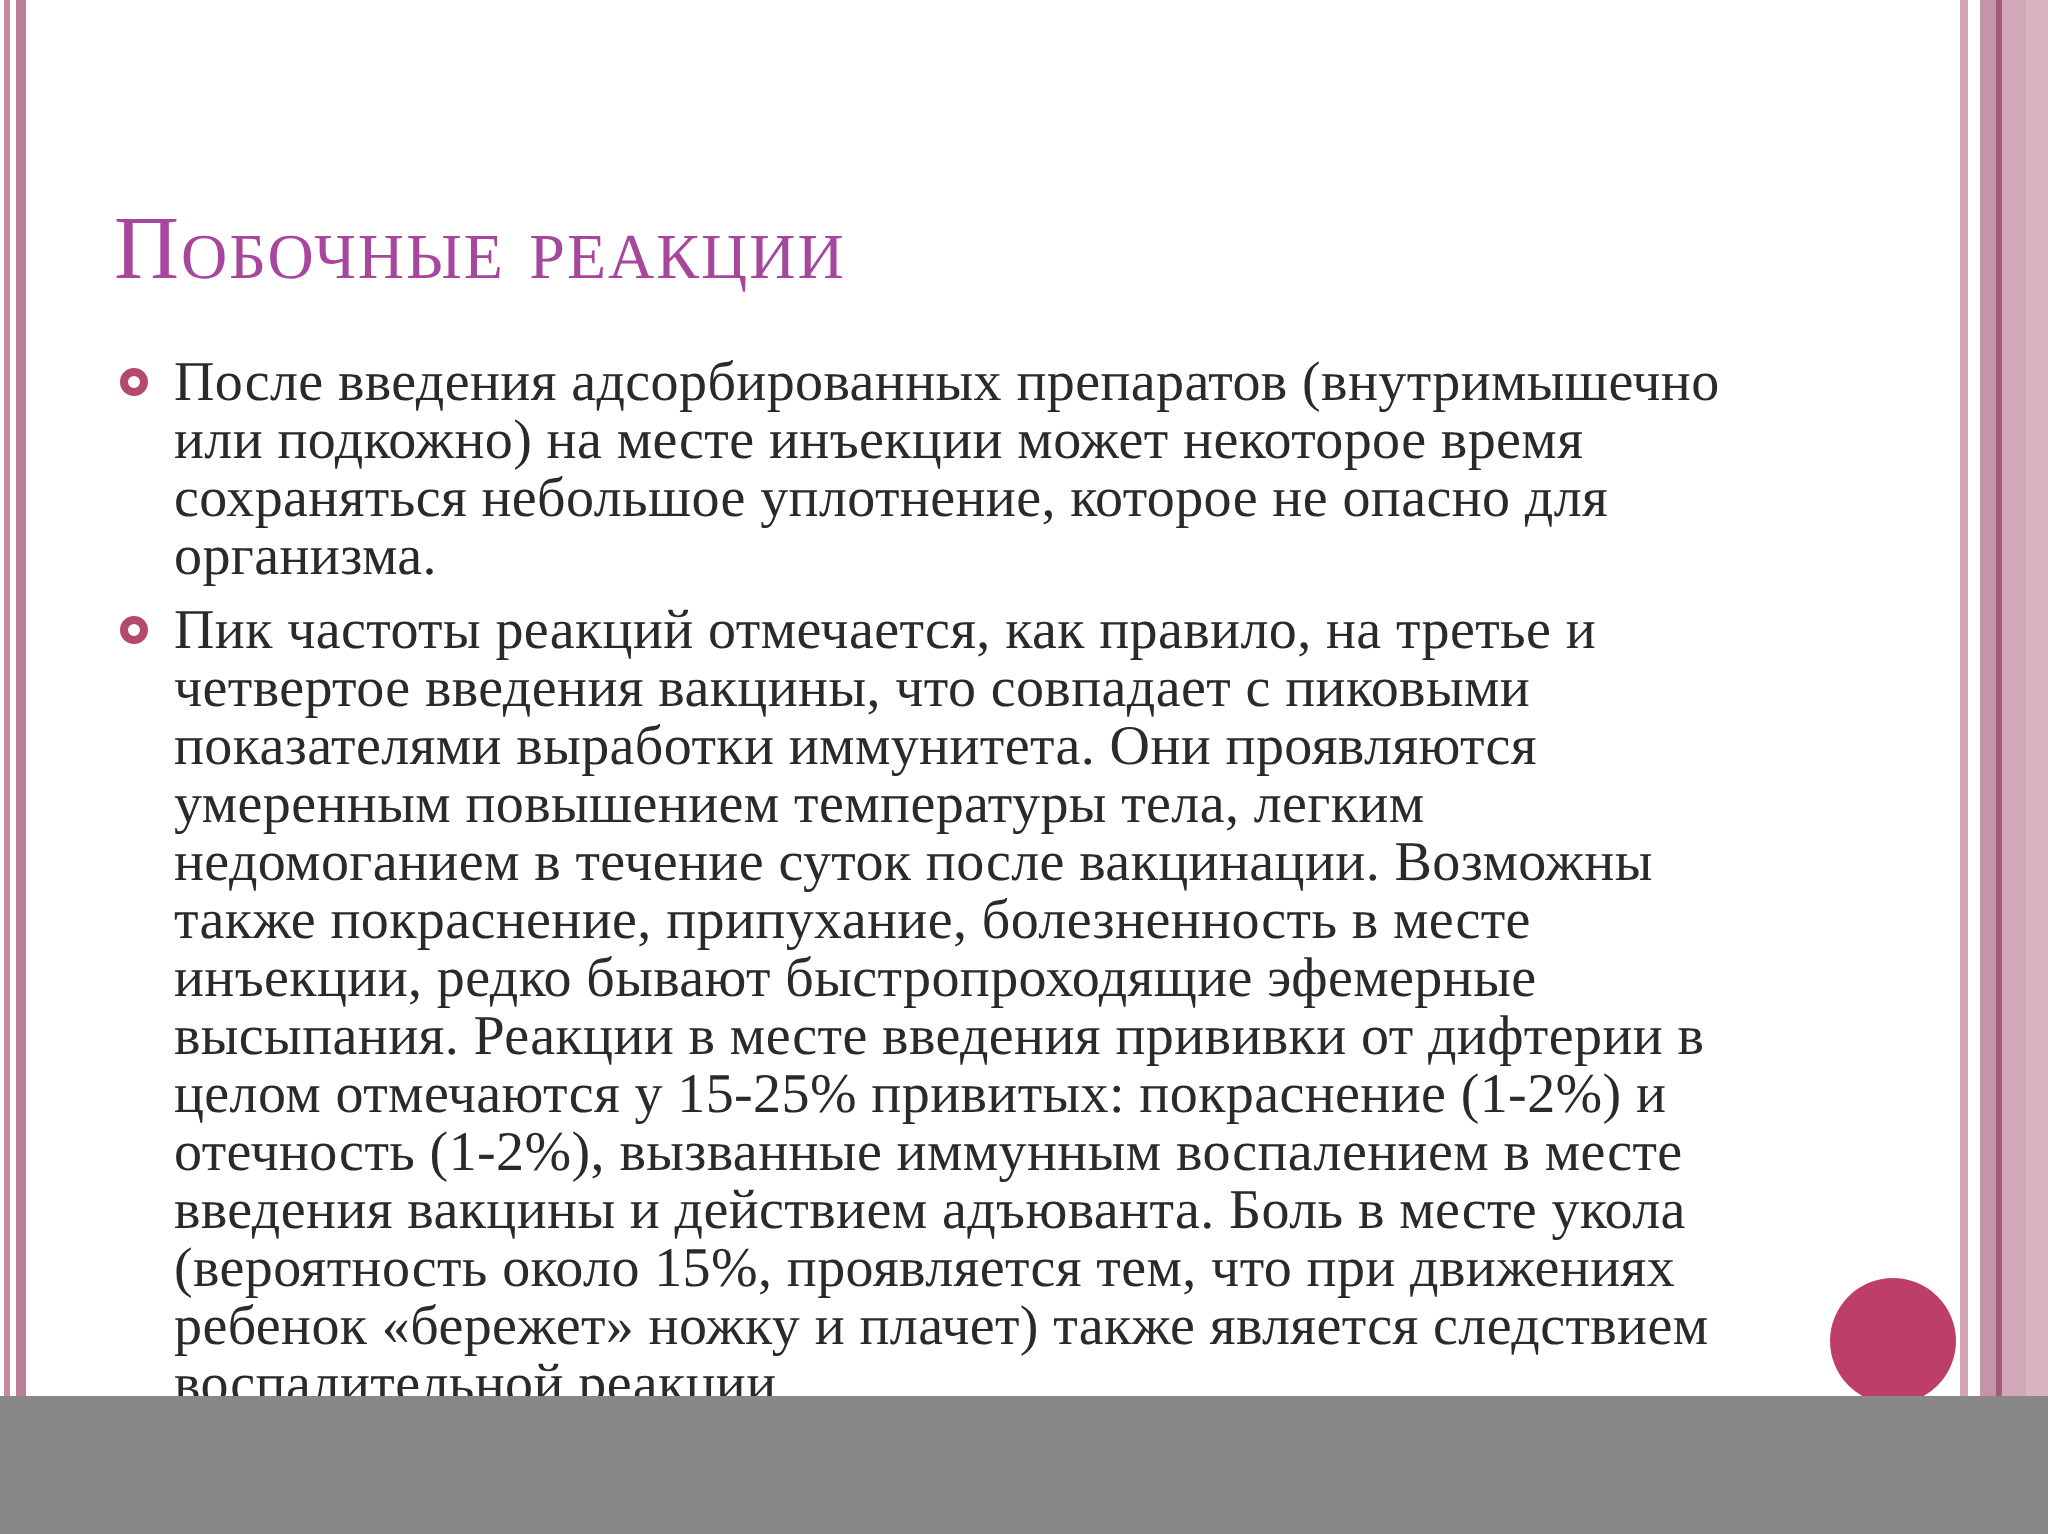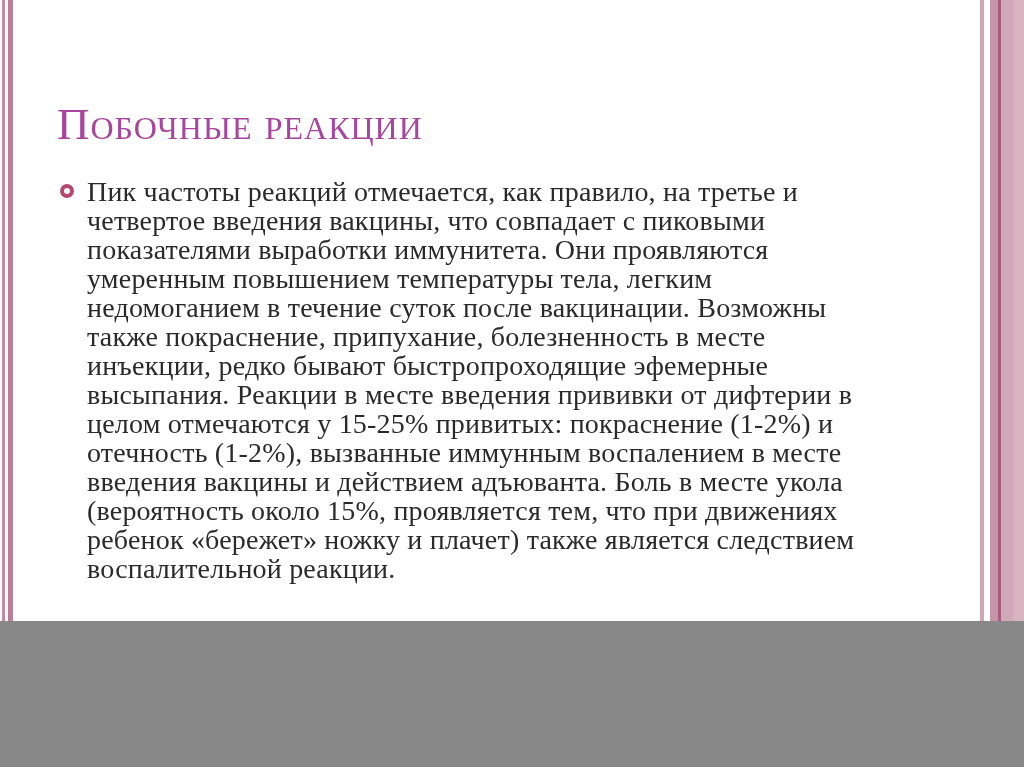--- a/index.html
+++ b/index.html
@@ -1,19 +1,19 @@
 <!DOCTYPE html>
 <html style="--title-color: #a7469d; --body-text-color: #2a2a2a; --bullet-ring-color: #b5486e; --accent-circle-color: #bc3e69; --left-stripe-outer: #c38ba2; --left-stripe-inner: #bb7e97; --right-stripe-thin: #d2a5b4; --band-base: #c495a9; --band-dark-line: #a55b7c; --band-light: #d0a8b7; --band-lighter: #d8b4c1;"><head>
 <meta charset="utf-8">
 <style>
   html, body { margin: 0; padding: 0; background: #888; }
   .slide {
     position: relative;
     width: 1024px;
-    height: 621px;
+    height: 698px;
     background: #ffffff;
     overflow: hidden;
     font-family: "Liberation Serif", "DejaVu Serif", serif;
   }
 
   
   .stripe { position: absolute; top: 0; bottom: 0; }
   .stripe-left-outer { left: 2px;  width: 3px; background: var(--left-stripe-outer, #c38ba2); }
   .stripe-left-inner { left: 8px;  width: 5px; background: var(--left-stripe-inner, #bb7e97); }
 
@@ -86,17 +86,21 @@
   <div class="stripe stripe-right-thin"></div>
   <div class="band-right"></div>
 
   <div class="accent-circle"></div>
 
   <h1 class="title">Побочные реакции</h1>
 
   <ul class="bullets">
     <li class="bullet-item">
       <span class="bullet-ring"></span>
+      <span class="bullet-text">После введения адсорбированных препаратов (внутримышечно или подкожно) на месте инъекции может некоторое время сохраняться небольшое уплотнение, которое не опасно для организма.</span>
+    </li>
+    <li class="bullet-item">
+      <span class="bullet-ring"></span>
       <span class="bullet-text">Пик частоты реакций отмечается, как правило, на третье и четвертое введения вакцины, что совпадает с пиковыми показателями выработки иммунитета. Они проявляются умеренным повышением температуры тела, легким недомоганием в течение суток после вакцинации. Возможны также покраснение, припухание, болезненность в месте инъекции, редко бывают быстропроходящие эфемерные высыпания. Реакции в месте введения прививки от дифтерии в целом отмечаются у 15-25% привитых: покраснение (1-2%) и отечность (1-2%), вызванные иммунным воспалением в месте введения вакцины и действием адъюванта. Боль в месте укола (вероятность около 15%, проявляется тем, что при движениях ребенок «бережет» ножку и плачет) также является следствием воспалительной реакции.</span>
     </li>
   </ul>
 
 </div>
 
 </body></html>

